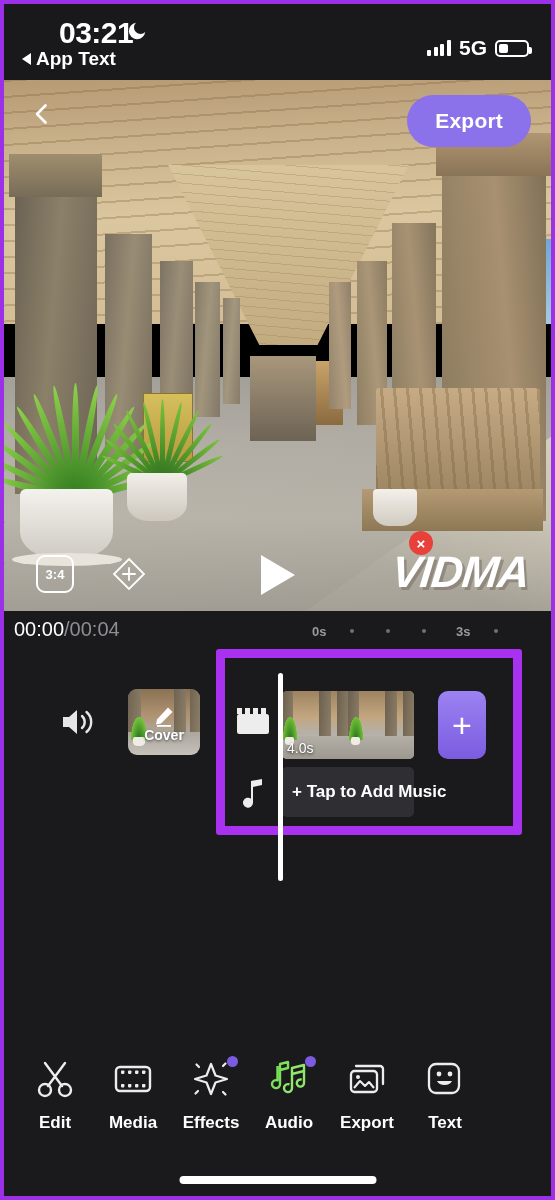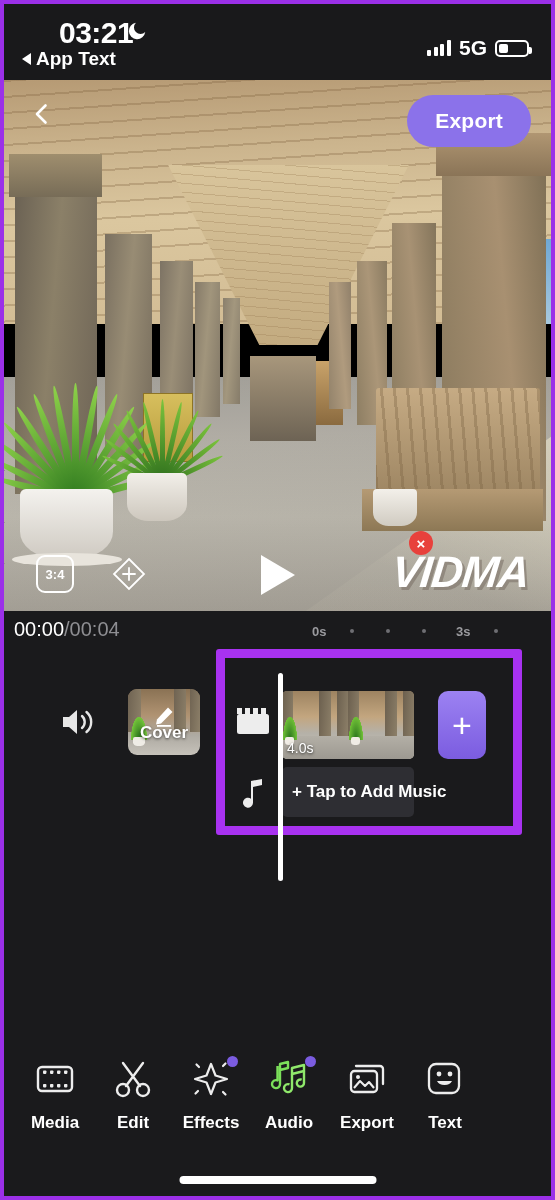--- a/index.html
+++ b/index.html
@@ -312,21 +312,21 @@
   .cover-thumb .mini-pillar{position:absolute;top:0;bottom:35%;background:linear-gradient(95deg,#6f6352,#8d8069);}
   .cover-thumb .mini-plant{position:absolute;left:4%;bottom:22%;width:22%;height:36%;
      background:radial-gradient(ellipse at 50% 100%, #2f7a1f 10%, #74c43a 70%, transparent 72%);}
   .cover-thumb .mini-pot{position:absolute;left:7%;bottom:14%;width:16%;height:14%;background:#efece6;border-radius:2px 2px 40% 40%;}
   .cover-pencil{
     position:absolute;left:50%;top:24%;transform:translateX(-50%);
     width:22px;height:22px;
   }
   .cover-label{
     position:absolute;left:0;right:0;bottom:18%;
-    text-align:center;color:#fff;font-size:17px;font-weight:bold;
+    text-align:center;color:#fff;font-size:14px;font-weight:bold;
     text-shadow:0 1px 3px rgba(0,0,0,.6);
   }
 
   .clapper-icon{position:absolute;left:232px;top:58px;width:34px;height:30px;}
   .music-icon{position:absolute;left:236px;top:132px;width:26px;height:32px;}
 
   .clip{
     position:absolute;left:278px;top:44px;
     width:132px;height:68px;border-radius:5px;
     overflow:hidden;cursor:pointer;
@@ -589,48 +589,48 @@
       <div class="playhead"></div>
       <div class="annot"></div>
     </div>
   </div>
 
   <div class="toolbar">
 
     <div class="tool">
       <span class="glyph">
         <svg viewBox="0 0 42 42" width="42" height="42">
+          <circle cx="11" cy="32" r="6" stroke="#EDEDED" stroke-width="2.4" fill="none"></circle>
+          <circle cx="31" cy="32" r="6" stroke="#EDEDED" stroke-width="2.4" fill="none"></circle>
+          <path d="M14 28 L31 5 M28 28 L11 5" stroke="#EDEDED" stroke-width="2.4" stroke-linecap="round"></path>
+        </svg>
+      </span>
+      <span class="tlabel">Edit</span>
+    </div>
+
+    <div class="tool">
+      <span class="glyph">
+        <svg viewBox="0 0 42 42" width="42" height="42">
           <rect x="4" y="9" width="34" height="24" rx="4" stroke="#EDEDED" stroke-width="2.4" fill="none"></rect>
           <g fill="#EDEDED">
             <rect x="9" y="12.5" width="3.4" height="3.4" rx="0.8"></rect>
               <rect x="16" y="12.5" width="3.4" height="3.4" rx="0.8"></rect>
             <rect x="23" y="12.5" width="3.4" height="3.4" rx="0.8"></rect>
               <rect x="30" y="12.5" width="3.4" height="3.4" rx="0.8"></rect>
             <rect x="9" y="26" width="3.4" height="3.4" rx="0.8"></rect>
               <rect x="16" y="26" width="3.4" height="3.4" rx="0.8"></rect>
             <rect x="23" y="26" width="3.4" height="3.4" rx="0.8"></rect>
               <rect x="30" y="26" width="3.4" height="3.4" rx="0.8"></rect>
           </g>
         </svg>
       </span>
       <span class="tlabel">Media</span>
     </div>
 
     <div class="tool">
-      <span class="glyph">
-        <svg viewBox="0 0 42 42" width="42" height="42">
-          <circle cx="11" cy="32" r="6" stroke="#EDEDED" stroke-width="2.4" fill="none"></circle>
-          <circle cx="31" cy="32" r="6" stroke="#EDEDED" stroke-width="2.4" fill="none"></circle>
-          <path d="M14 28 L31 5 M28 28 L11 5" stroke="#EDEDED" stroke-width="2.4" stroke-linecap="round"></path>
-        </svg>
-      </span>
-      <span class="tlabel">Edit</span>
-    </div>
-
-    <div class="tool">
       <span class="dot"></span>
       <span class="glyph">
         <svg viewBox="0 0 42 42" width="42" height="42">
           <path d="M21 6 L25.5 17.5 L37 21 L25.5 24.5 L21 36 L16.5 24.5 L5 21 L16.5 17.5 Z" stroke="#EDEDED" stroke-width="2.2" fill="none" stroke-linejoin="round"></path>
           <path d="M33 8 L35.5 5.5 M8 33 L5.5 35.5 M33 34 L35.5 36.5 M9 9 L6.5 6.5" stroke="#EDEDED" stroke-width="2.2" stroke-linecap="round"></path>
         </svg>
       </span>
       <span class="tlabel">Effects</span>
     </div>
 

